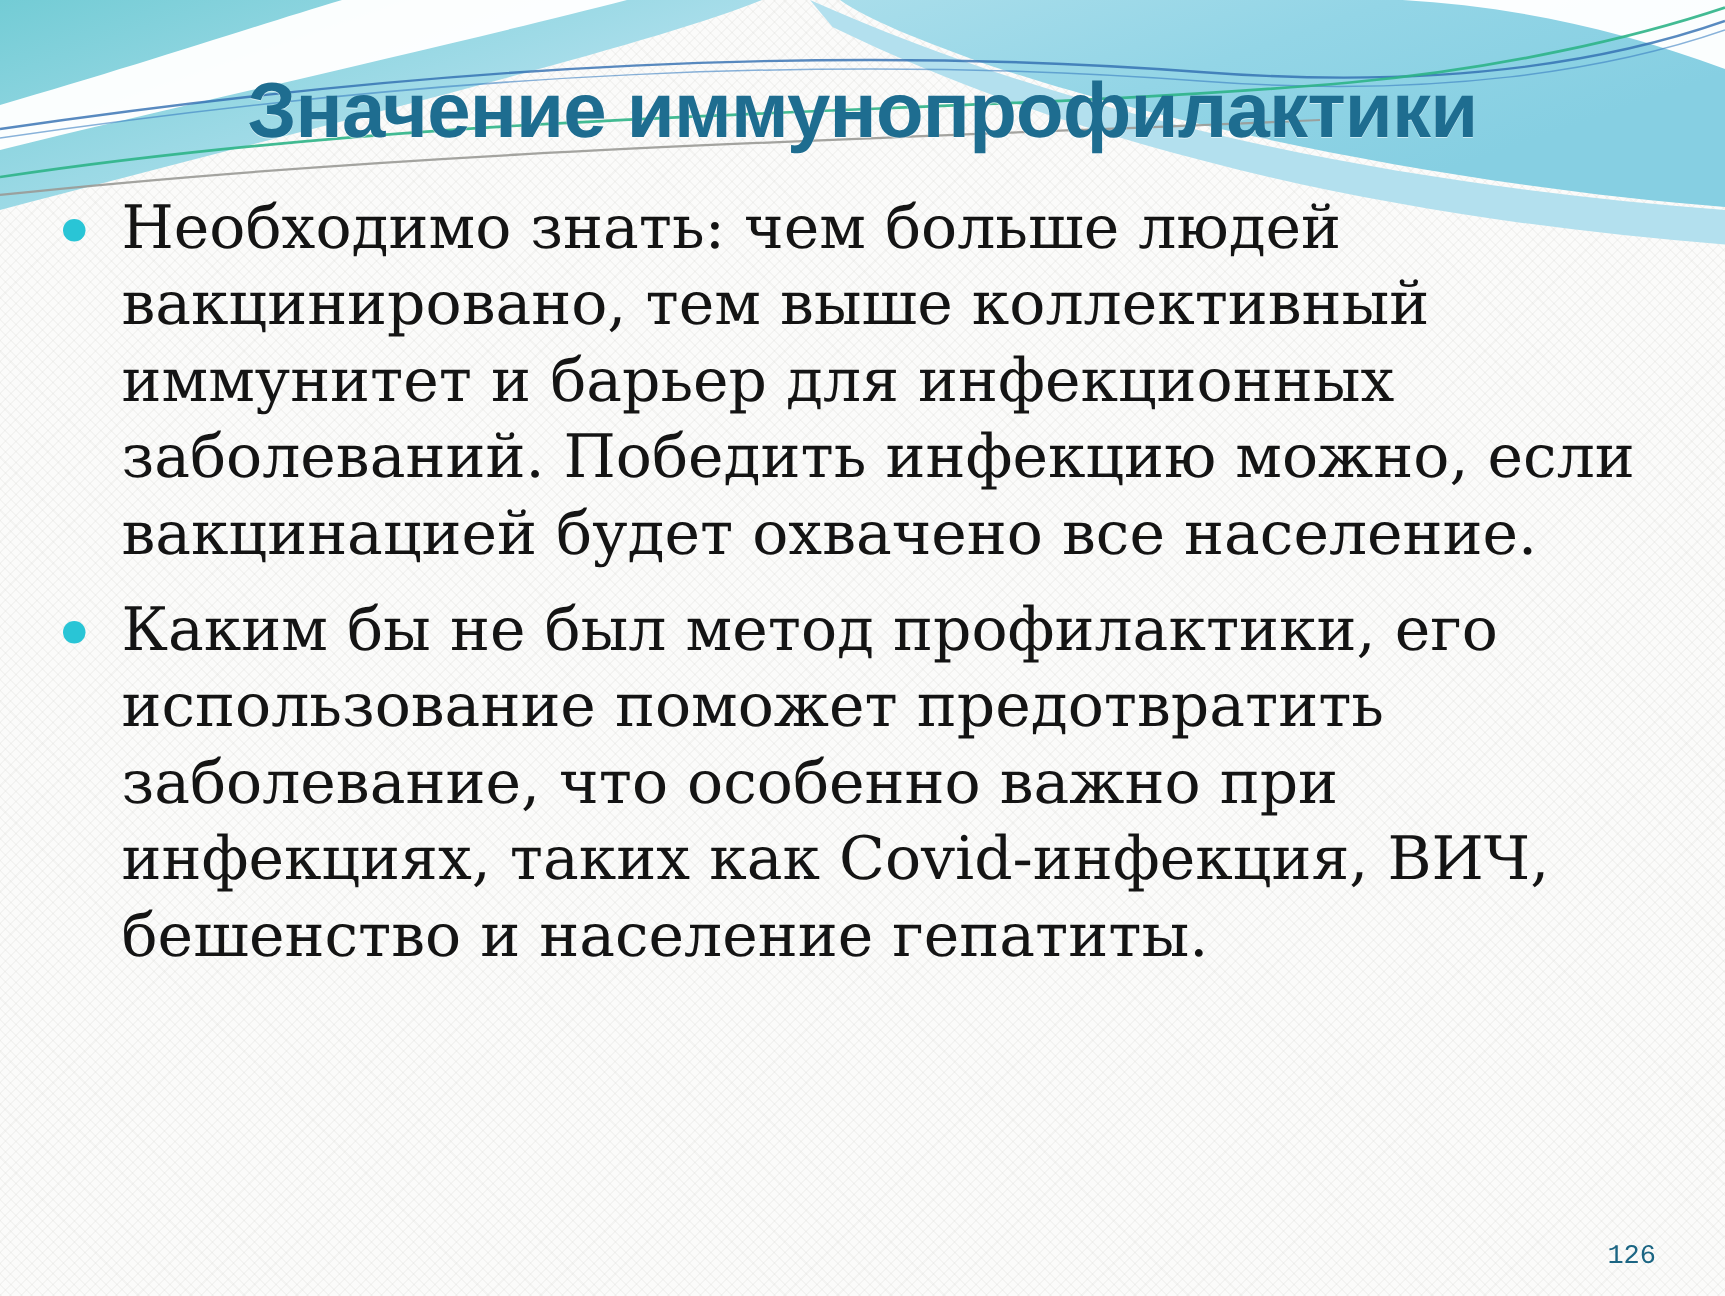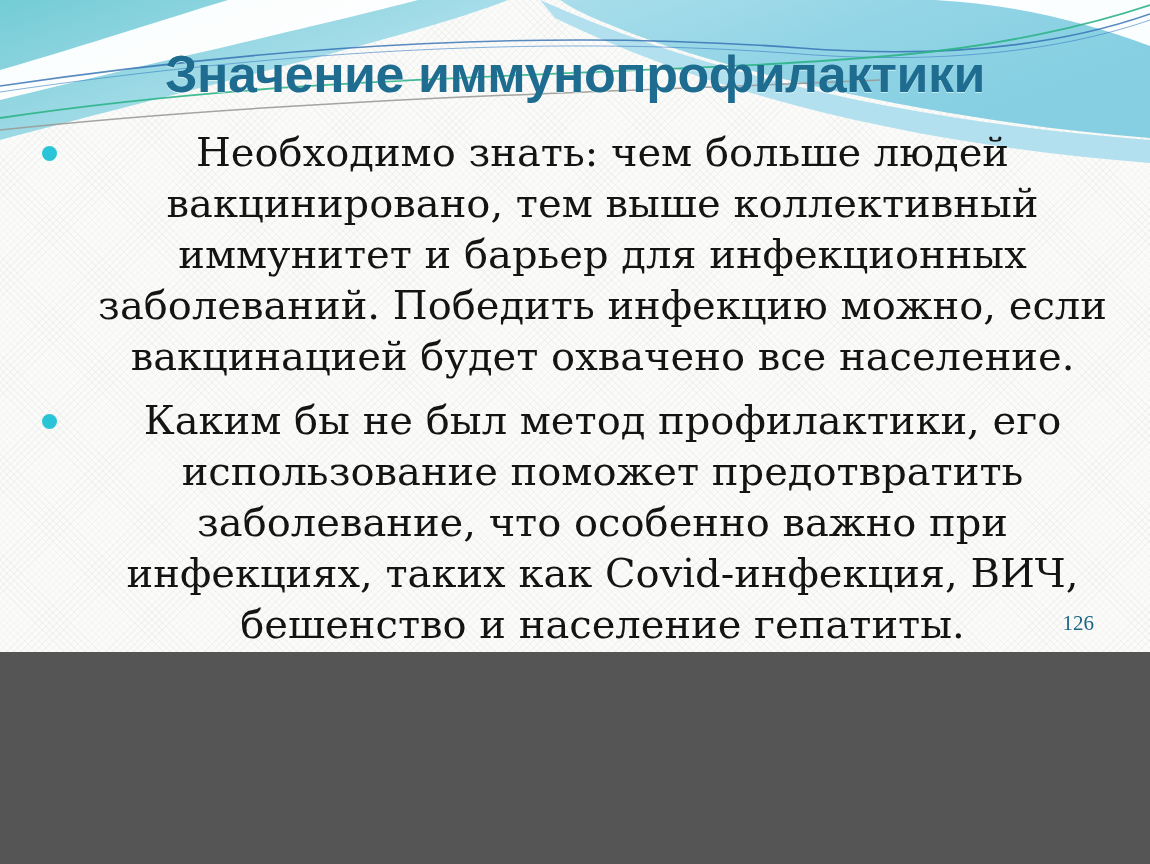--- a/index.html
+++ b/index.html
@@ -3,21 +3,21 @@
 <meta charset="utf-8">
 <style>
   html, body {
     margin: 0;
     padding: 0;
     background: #555;
   }
   .slide {
     position: relative;
     width: 1150px;
-    height: 652px;
+    height: 864px;
     margin: 0 auto;
     overflow: hidden;
     background-color: #fbfbfa;
     background-image:
       repeating-linear-gradient(135deg, rgba(205,205,200,0.16) 0 1px, transparent 1px 5px),
       repeating-linear-gradient(45deg, rgba(205,205,200,0.16) 0 1px, transparent 1px 5px);
     font-family: "DejaVu Serif", "Liberation Serif", serif;
   }
 
   
@@ -56,40 +56,39 @@
     padding: 0;
     list-style: none;
   }
   .bullet-item {
     display: flex;
     align-items: flex-start;
     margin: 0 0 13px 0;
     font-size: 40px;
     line-height: 51px;
     color: #141414;
-    text-align: center;
   }
   .dot {
     flex: 0 0 auto;
     width: 15px;
     height: 15px;
     margin: 19px 24px 0 2px;
     border-radius: 50%;
     background: #29c5d6;
   }
   .bullet-text { display: block; }
 
   
   .page-number {
     position: absolute;
-    right: 56px;
+    right: 46px;
     bottom: 16px;
-    font-size: 21px;
+    font-size: 18px;
     color: #1b6583;
-    font-family: Liberation Serif, serif;
+    font-family: Liberation Mono, monospace;
   }
 </style>
 </head>
 <body>
 
 <div class="slide">
 
   <div class="header">
     <svg viewBox="0 0 1150 250" preserveAspectRatio="none">
       <defs>

